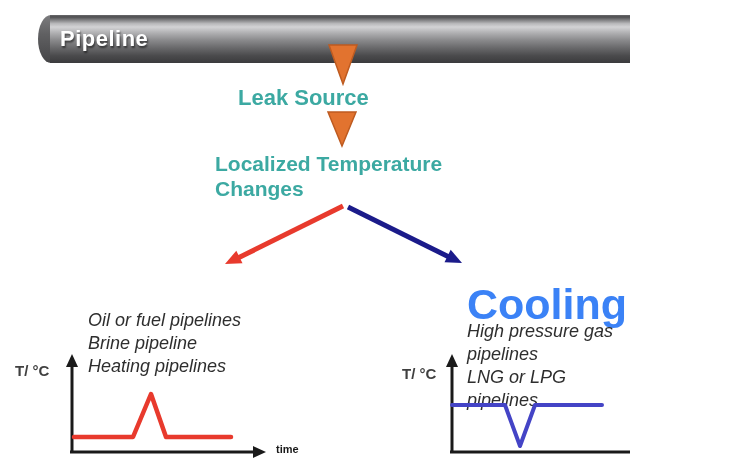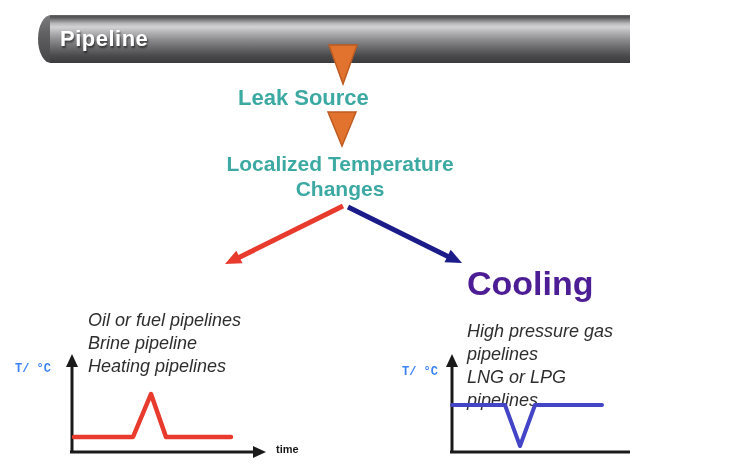--- a/index.html
+++ b/index.html
@@ -26,40 +26,40 @@
     text-shadow:1px 2px 2px rgba(0,0,0,.55);
   }
   
   .teal{color:#3CA9A2;font-weight:bold;}
   .leak-source{
     position:absolute;left:238px;top:85px;width:200px;
     font-size:22px;
   }
   .localized{
     position:absolute;left:215px;top:151px;width:250px;
-    text-align:center;font-size:21px;line-height:25px;
+    text-align:left;font-size:21px;line-height:25px;
   }
   .localized span{display:block;}
   
   .warming-title{
     position:absolute;left:66px;top:264px;
     color:#E83A2D;font-weight:bold;font-size:34px;
   }
   .cooling-title{
-    position:absolute;left:467px;top:264px;
-    color:#4c1d95;font-weight:bold;font-size:34px;
+    position:absolute;left:467px;top:280px;
+    color:#3b82f6;font-weight:bold;font-size:43px;
   }
   .example-list{
     position:absolute;font-style:italic;font-size:18px;line-height:23px;color:#2e2e2e;
   }
   .warming-list{left:88px;top:309px;}
   .cooling-list{left:467px;top:312px;margin-top:8px;}
   
   .axis-ylabel{
-    position:absolute;font-weight:bold;font-size:12px;color:#3b82f6;font-family:Liberation Mono, monospace;
+    position:absolute;font-weight:bold;font-size:15px;color:#404040;
   }
   .axis-xlabel{
     position:absolute;font-weight:bold;font-size:11px;color:#1a1a1a;
   }
   .chart-svg{position:absolute;}
   .overlay-svg{position:absolute;left:0;top:0;}
 </style>
 </head>
 <body>
 

